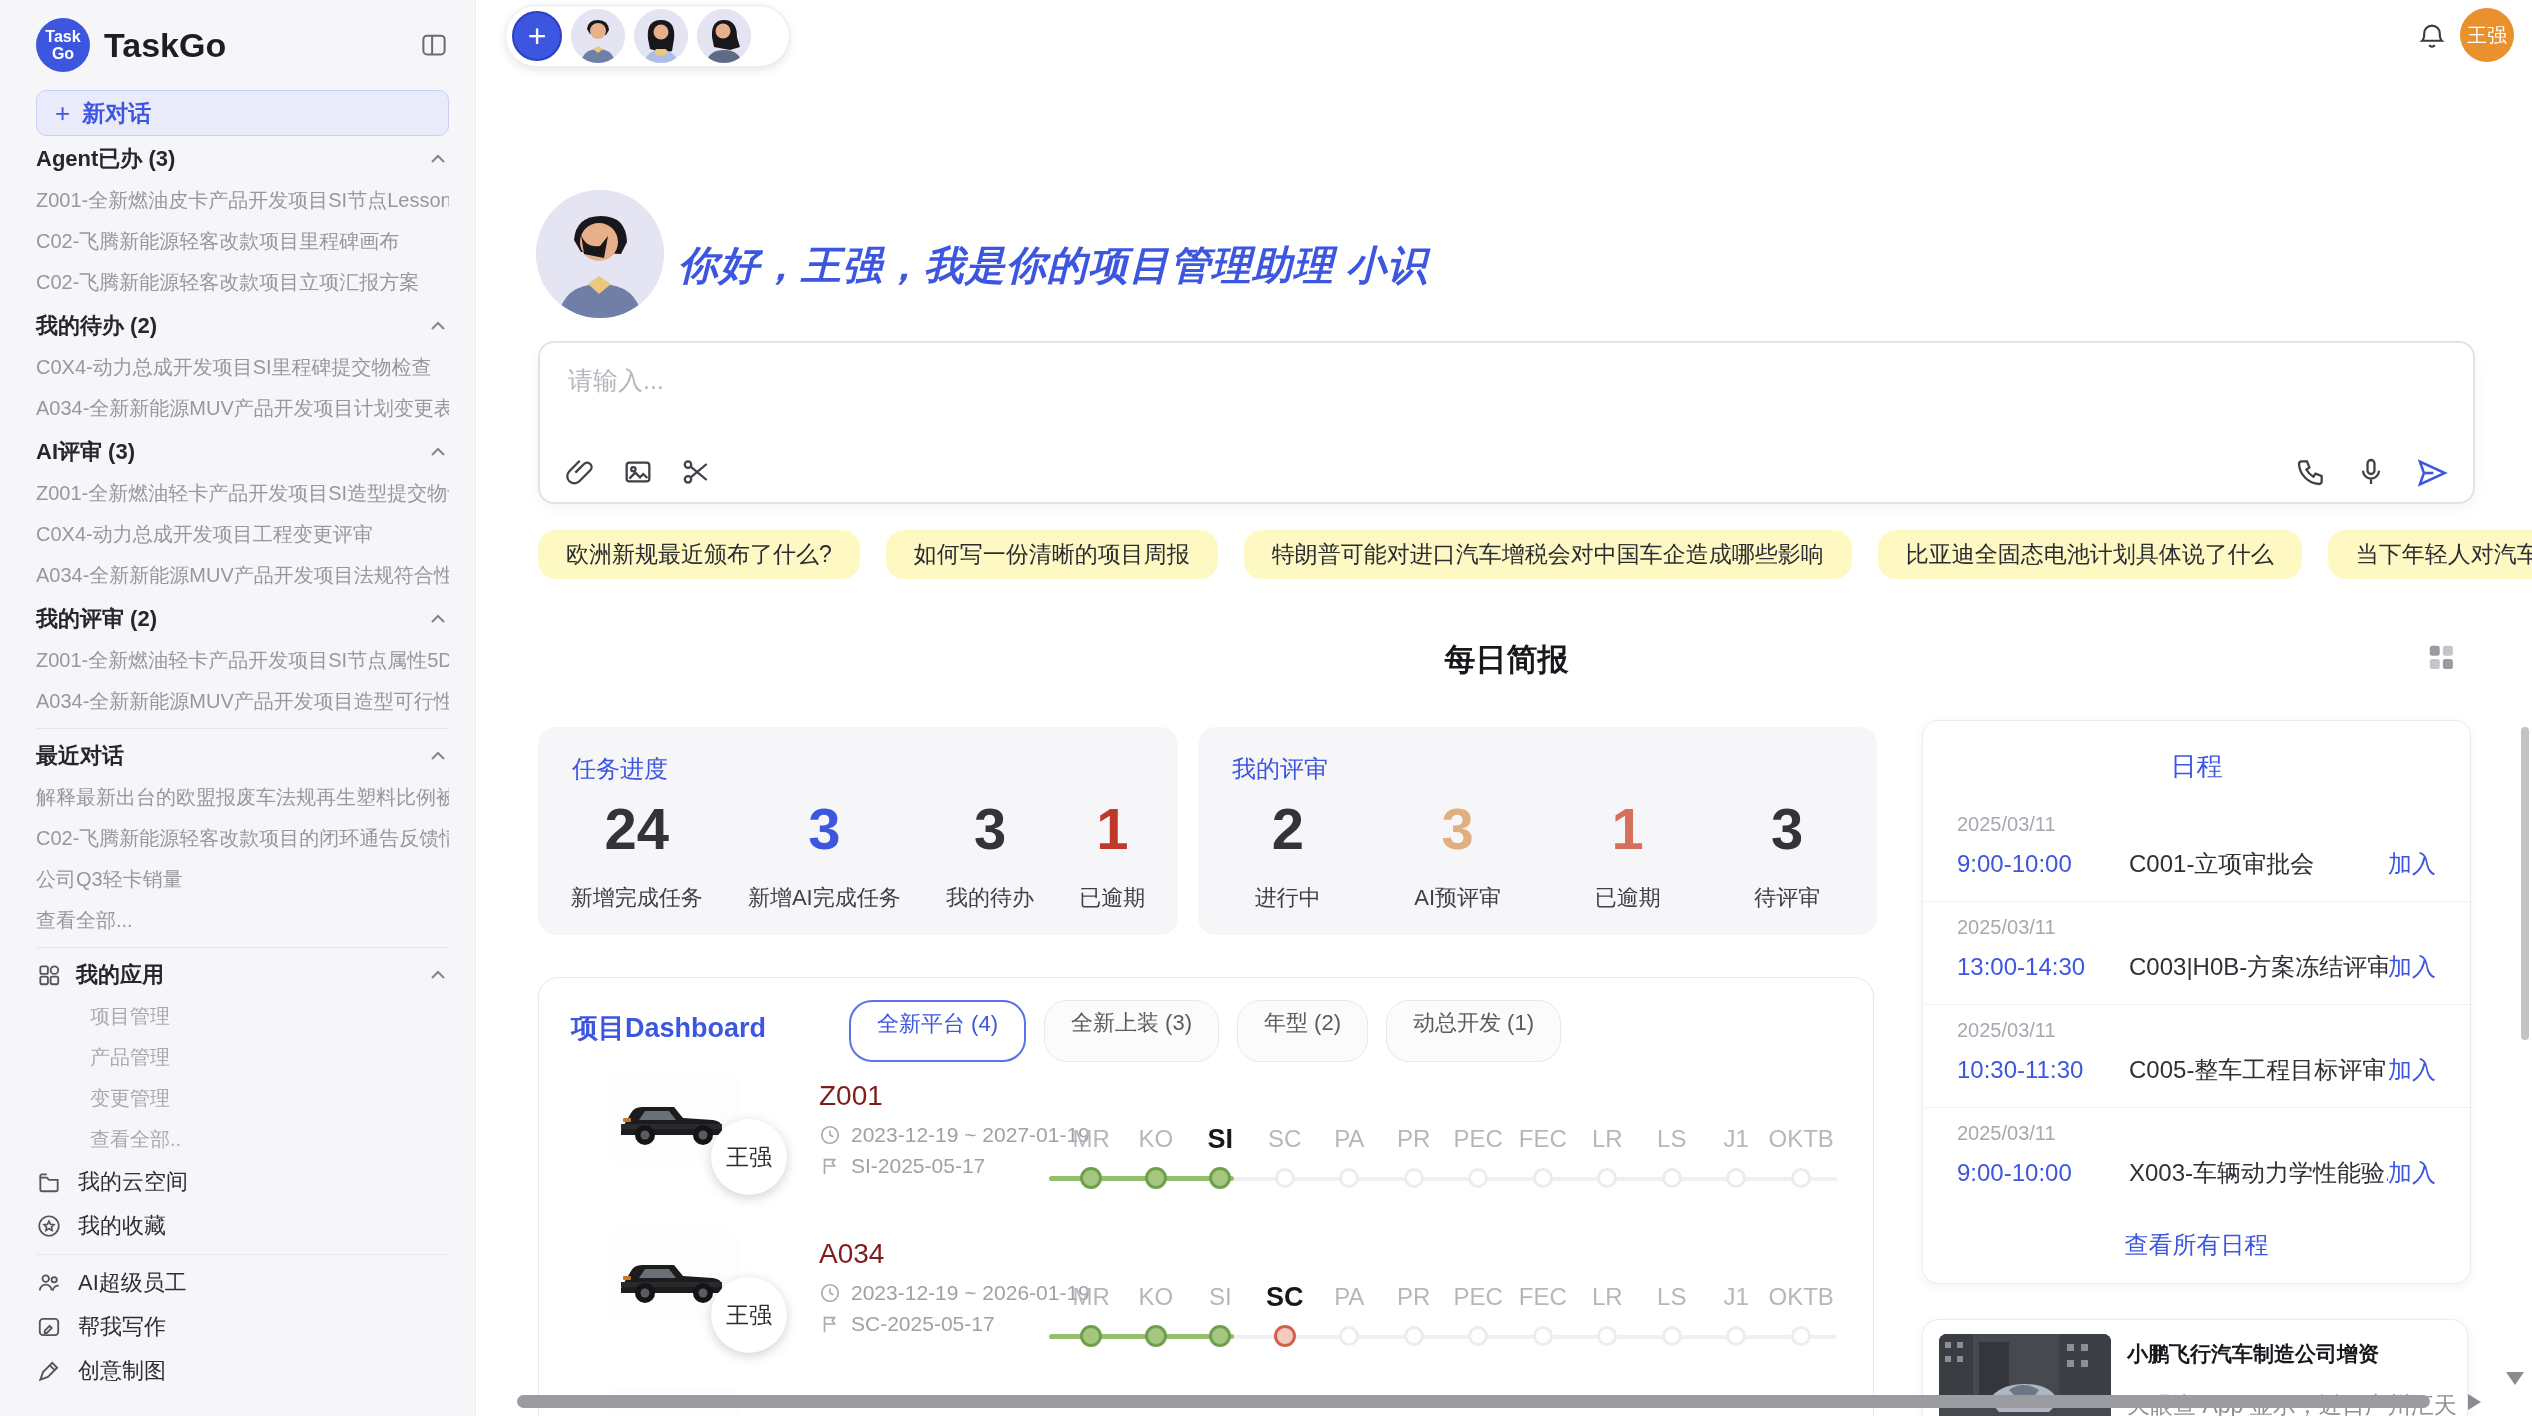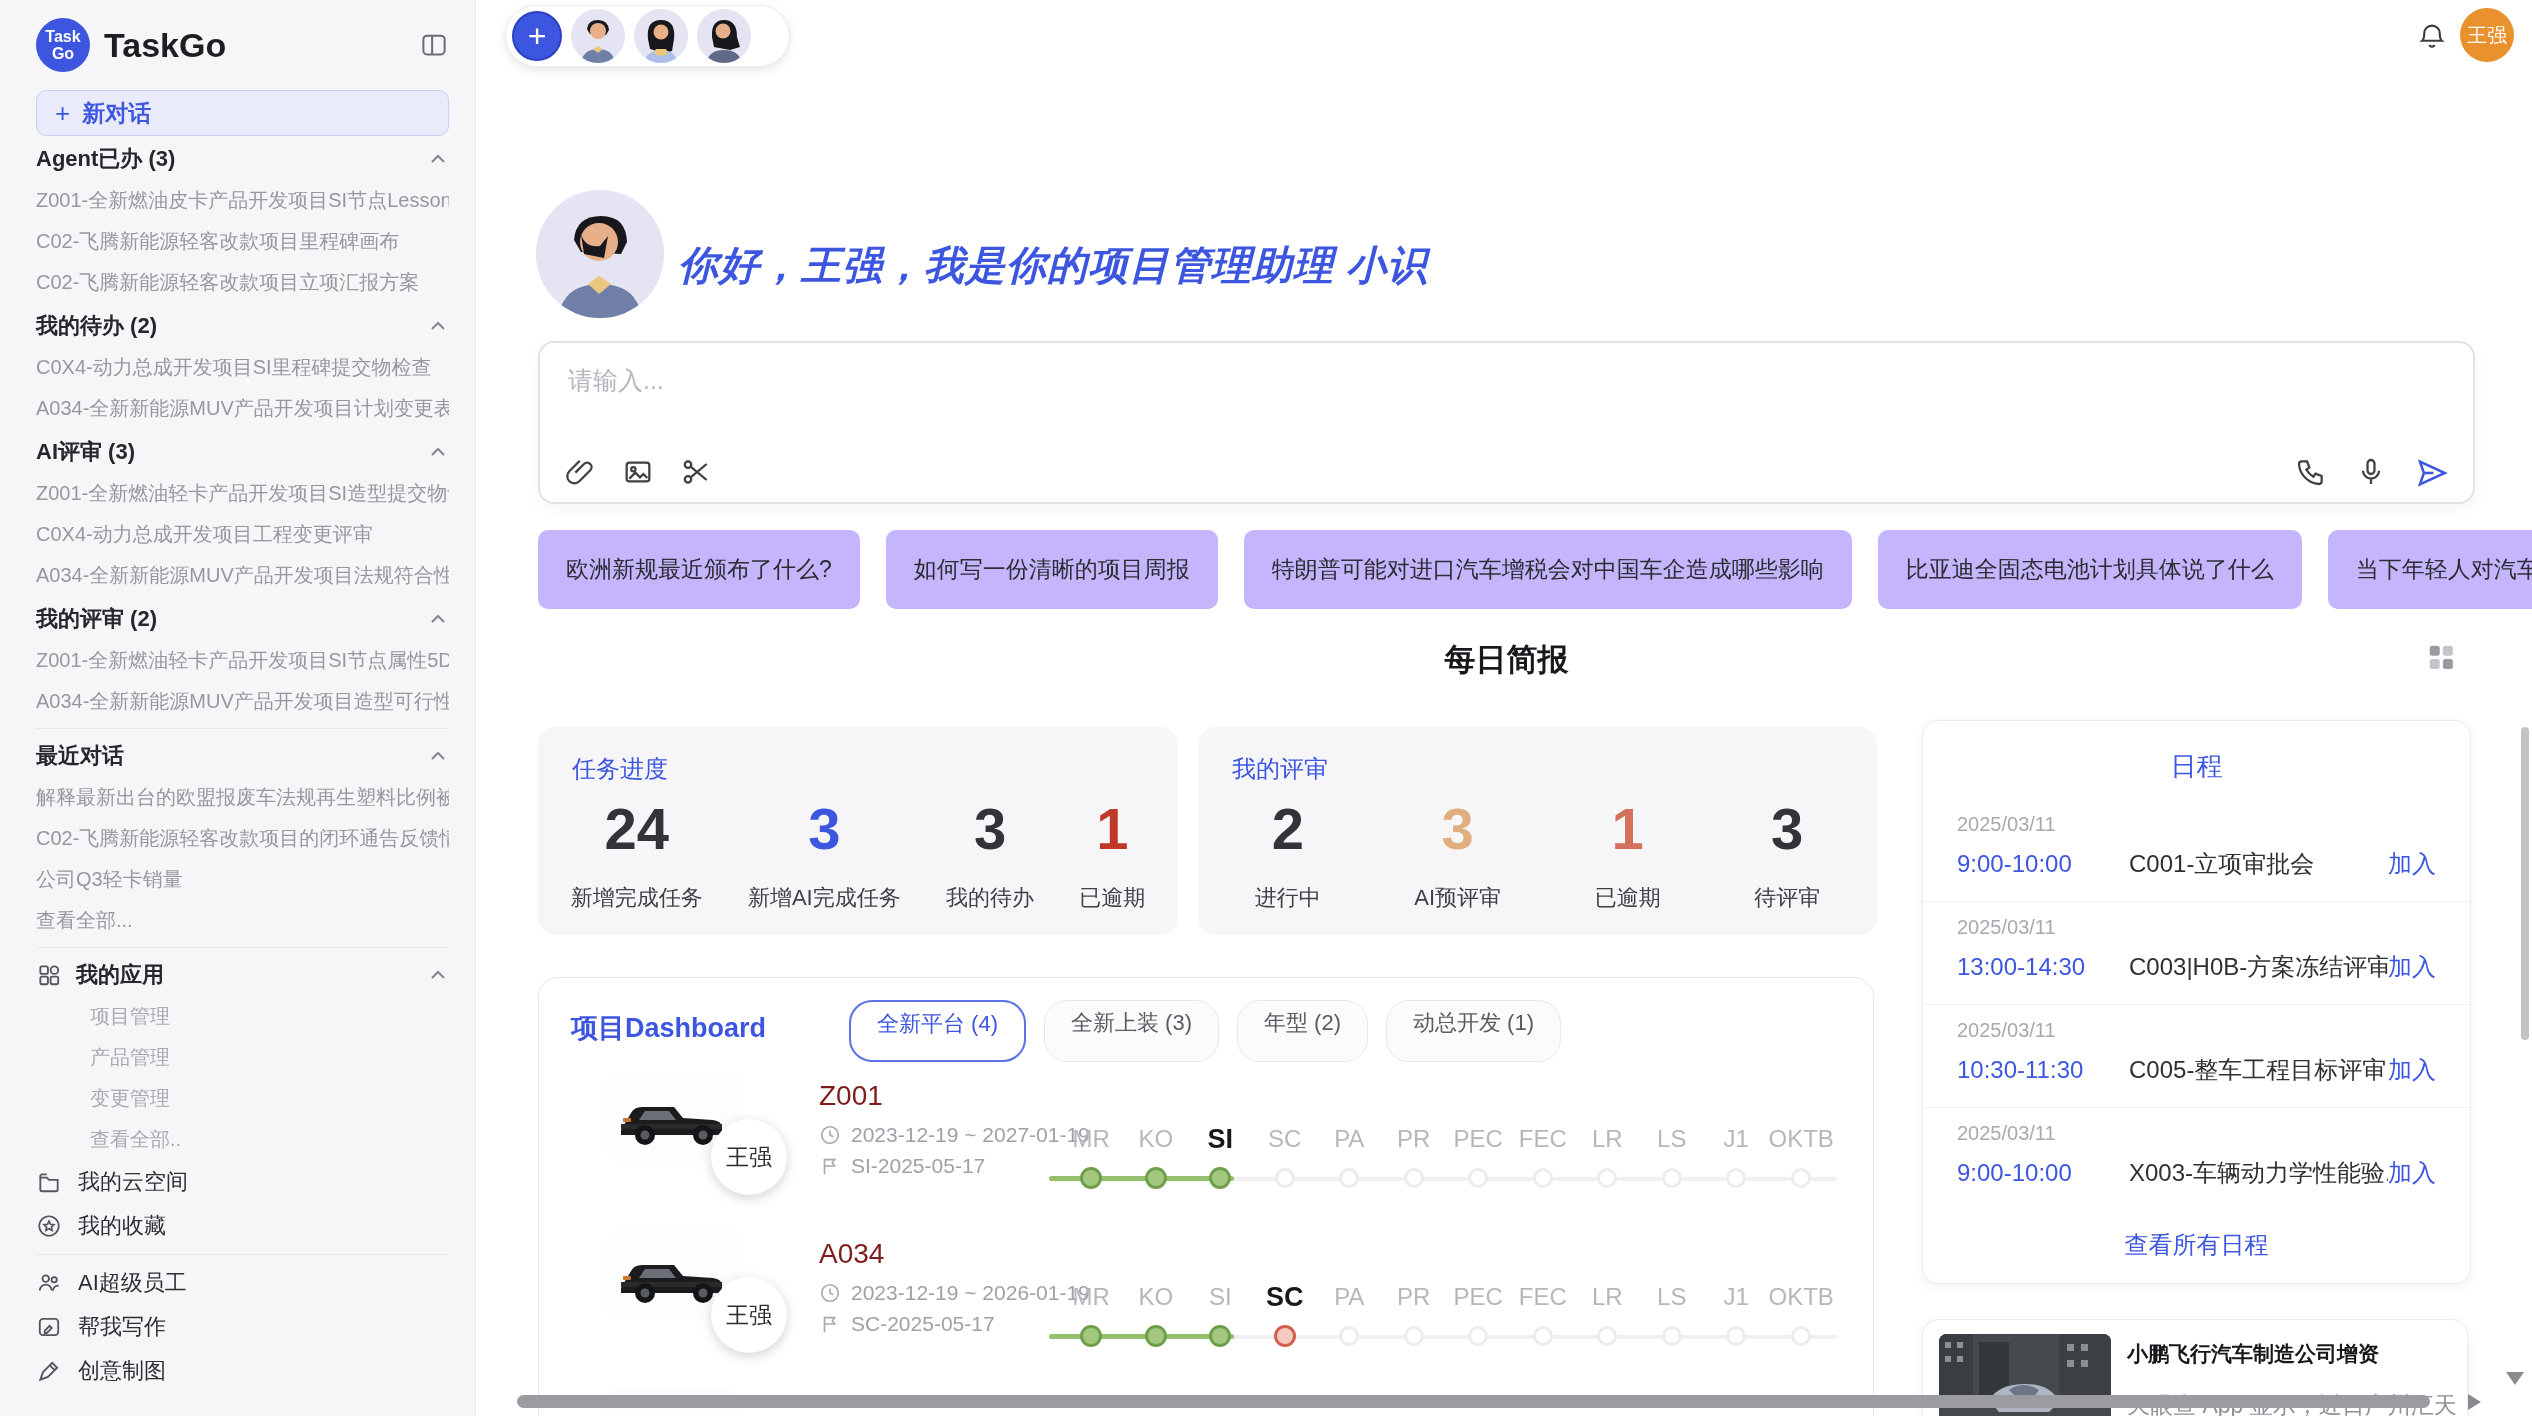--- a/index.html
+++ b/index.html
@@ -33,21 +33,21 @@
   .greeting{position:absolute;left:202px;top:238px;font-size:40px;font-weight:800;font-style:italic;color:#3d56e0;letter-spacing:1px;}
 
   .composer{position:absolute;left:62px;top:341px;width:1937px;height:163px;border:2px solid #e2e2e7;border-radius:16px;box-sizing:border-box;background:#fff;box-shadow:0 5px 16px rgba(0,0,0,.04);}
   .composer input{position:absolute;left:26px;top:22px;width:1600px;border:none;outline:none;font-size:25px;color:#55555c;font-family:inherit;background:transparent;}
   .composer input::placeholder{color:#b6b6bf;}
   .c-icons-l{position:absolute;left:24px;bottom:14px;display:flex;gap:26px;align-items:center;}
   .c-icons-r{position:absolute;right:26px;bottom:14px;display:flex;gap:28px;align-items:center;}
   .cicon{width:32px;height:32px;cursor:pointer;}
 
   .chips{position:absolute;left:62px;top:530px;width:1950px;display:flex;gap:26px;}
-  .chip{height:49px;line-height:49px;padding:15px 28px;background:#c4b5fd;border-radius:10px;font-size:23px;color:#2c2c33;white-space:nowrap;cursor:pointer;}
+  .chip{height:49px;line-height:49px;padding:0 28px;background:#fef9c3;border-radius:18px;font-size:23px;color:#2c2c33;white-space:nowrap;cursor:pointer;}
 
   .briefing-title{position:absolute;left:62px;top:639px;width:1937px;text-align:center;font-size:31px;font-weight:700;color:#17171c;}
   .grid-icon{position:absolute;left:1950px;top:642px;width:30px;height:30px;cursor:pointer;}
 
   .stat-card{position:absolute;top:727px;height:208px;background:#f6f6f8;border-radius:18px;}
   .stat-card.c1{left:62px;width:640px;}
   .stat-card.c2{left:722px;width:679px;}
   .card-title{position:absolute;left:34px;top:26px;font-size:24px;color:#3d56e0;}
   .stats{position:absolute;left:10px;right:10px;top:72px;display:flex;justify-content:space-around;text-align:center;}
   .stat-value{font-size:58px;font-weight:600;color:#33333a;line-height:60px;}

